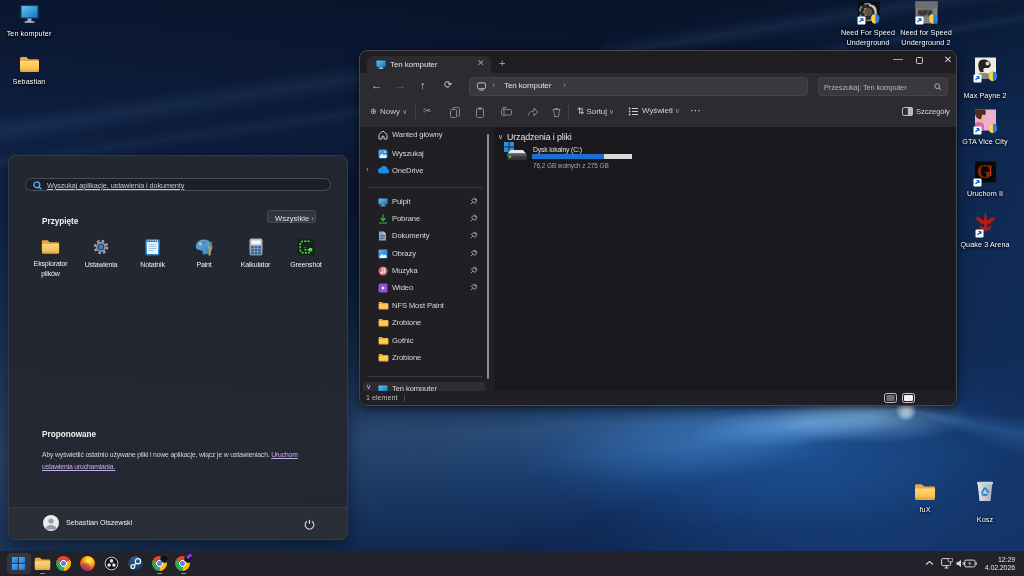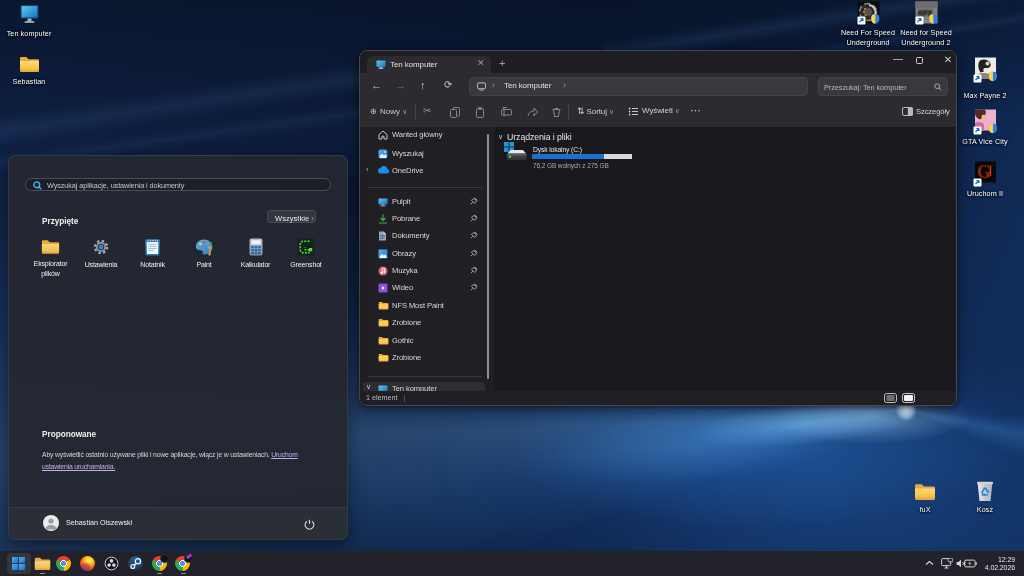--- a/index.html
+++ b/index.html
@@ -143,20 +143,35 @@
  <div class="art" style="width:25px;height:26px;">
   <svg width="25" height="26" viewBox="0 0 25 26">
    <rect x="2" y="0.5" width="21" height="21" fill="#0a0a0a"></rect>
    <text x="4" y="17" font-family="Liberation Serif" font-weight="bold" font-size="18" fill="#c23a14" stroke="#7a1f0a" stroke-width="0.5">G</text>
    <path d="M17.5 4.5 V15" stroke="#c23a14" stroke-width="1.6"></path>
    <rect x="0.5" y="17.5" width="8" height="8" rx="1" fill="#fff"></rect>
    <path d="M2.5 23 L6 19.5 M6 19.5 h-2.6 M6 19.5 v2.6" stroke="#1a66c8" stroke-width="1.2" fill="none"></path>
   </svg>
  </div>
  <div style="margin-top:2px;">Uruchom II</div>
+</div>
+<div class="dicon" style="left:950px;top:212px;width:70px;">
+ <div class="art" style="width:25px;height:26px;">
+  <svg width="25" height="26" viewBox="0 0 25 26">
+   <g fill="#b51d10" transform="translate(12.5,10.5) scale(1.25) translate(-12.5,-10.5)">
+    <path d="M12.5 1.5 L14.2 10 L12.5 19.5 L10.8 10 Z"></path>
+    <path d="M4.5 6.5 C7.5 5.5 10 8 11.5 10 L10 12.2 C7.8 10 5.5 8.8 4.5 6.5 Z"></path>
+    <path d="M20.5 6.5 C17.5 5.5 15 8 13.5 10 L15 12.2 C17.2 10 19.5 8.8 20.5 6.5 Z"></path>
+    <path d="M7.5 12.5 C10 15 15 15 17.5 12.5 L16.2 16 C14 17.2 11 17.2 8.8 16 Z"></path>
+   </g>
+   <rect x="2.5" y="17.5" width="8" height="8" rx="1" fill="#fff"></rect>
+   <path d="M4.5 23 L8 19.5 M8 19.5 h-2.6 M8 19.5 v2.6" stroke="#1a66c8" stroke-width="1.2" fill="none"></path>
+  </svg>
+ </div>
+ <div style="margin-top:2px;">Quake 3 Arena</div>
 </div>
 
 <div class="dicon" style="left:894px;top:482px;">
  <div class="art" style="width:22px;height:19px;">
   <svg width="22" height="19" viewBox="0 0 21 18">
    <path d="M1 3.2 a1.2 1.2 0 0 1 1.2 -1.2 h5.2 l2.2 2.2 h9.2 a1.2 1.2 0 0 1 1.2 1.2 v10.4 a1.2 1.2 0 0 1 -1.2 1.2 h-16.6 a1.2 1.2 0 0 1 -1.2 -1.2 z" fill="#e9a940"></path>
    <path d="M1 6.1 h19 v7.5 a1.2 1.2 0 0 1 -1.2 1.2 h-16.6 a1.2 1.2 0 0 1 -1.2 -1.2 z" fill="url(#fg1)"></path>
   </svg>
  </div>
  <div style="margin-top:4px;">fuX</div>
@@ -178,21 +193,21 @@
    </g>
    <defs>
             <linearGradient id="bing" x1="0" y1="0" x2="1" y2="0">
     <stop offset="0" stop-color="#e9ebee"></stop>
               <stop offset=".5" stop-color="#c3c8cf"></stop>
               <stop offset="1" stop-color="#aeb4bc"></stop>
             </linearGradient>
           </defs>
   </svg>
  </div>
- <div style="margin-top:3px;">Kosz</div>
+ <div style="margin-top:13px;">Kosz</div>
 </div>
 
 <style>
 #win{position:absolute;left:359px;top:50px;width:598px;height:356px;background:#202024;border-radius:8px;
  border:1px solid #47474d;box-shadow:0 5px 14px rgba(0,0,0,.42),0 1px 4px rgba(0,0,0,.38);overflow:hidden;color:#d9d9d9;}
 #win .abs{position:absolute;}
 .etx{font-size:8px;color:#e2e2e2;letter-spacing:-0.1px;}
 .dim{color:#9a9aa2;}
 .ibx{background:#38383d;border:1px solid #434349;border-radius:4px;}
 .tbt{font-size:8px;color:#d5d5d5;letter-spacing:-0.1px;}
@@ -530,21 +545,21 @@
 .pini .pa{margin:0 auto;}
 </style>
 <div id="sm">
  <div class="abs" style="left:16px;top:21.5px;width:306px;height:13px;background:#1c1f27;border:1px solid #4a4d56;border-radius:7px;"></div>
  <div class="abs" style="left:24px;top:24.5px;">
   <svg width="9" height="9" viewBox="0 0 9 9">
           <circle cx="3.8" cy="3.8" r="2.9" fill="none" stroke="#3fb6f0" stroke-width="1.4"></circle>
           <path d="M6 6 L8.3 8.3" stroke="#3fb6f0" stroke-width="1.4"></path>
         </svg>
  </div>
- <div class="abs" style="left:38px;top:25px;font-size:7.3px;color:#c4c6cc;letter-spacing:-0.1px;">Wyszukaj aplikacje, ustawienia i dokumenty</div>
+ <div class="abs" style="left:38px;top:25px;font-size:7.3px;color:#c4c6cc;letter-spacing:-0.1px;text-decoration:underline;">Wyszukaj aplikacje, ustawienia i dokumenty</div>
  <div class="abs" style="left:33px;top:60.5px;font-size:8.2px;font-weight:bold;color:#f2f2f2;">Przypięte</div>
  <div class="abs" style="left:258px;top:54px;width:49px;height:13px;background:#33363f;border:1px solid #484b54;border-radius:3px;"></div>
  <div class="abs" style="left:266px;top:57.5px;font-size:7.6px;color:#e8e8e8;">Wszystkie <span style="font-size:7px;color:#b8b8b8;">›</span></div>
 
  <div class="pini" style="left:16.5px;top:82px;">
   <div class="pa" style="width:19px;height:17px;">
           <svg width="19" height="17" viewBox="0 0 21 18">
             <path d="M1 3.2 a1.2 1.2 0 0 1 1.2 -1.2 h5.2 l2.2 2.2 h9.2 a1.2 1.2 0 0 1 1.2 1.2 v10.4 a1.2 1.2 0 0 1 -1.2 1.2 h-16.6 a1.2 1.2 0 0 1 -1.2 -1.2 z" fill="#e9a940"></path>
             <path d="M2.5 7.5 a1.4 1.4 0 0 1 1.4 -1.4 h13.2 a1.4 1.4 0 0 1 1.4 1.4 l-0.6 6 a1.4 1.4 0 0 1 -1.4 1.2 h-12 a1.4 1.4 0 0 1 -1.4 -1.2 z" fill="#87c3e8"></path>
             <path d="M1 6.1 h19 v7.5 a1.2 1.2 0 0 1 -1.2 1.2 h-16.6 a1.2 1.2 0 0 1 -1.2 -1.2 z" fill="url(#fg1)" opacity="0.93"></path>

